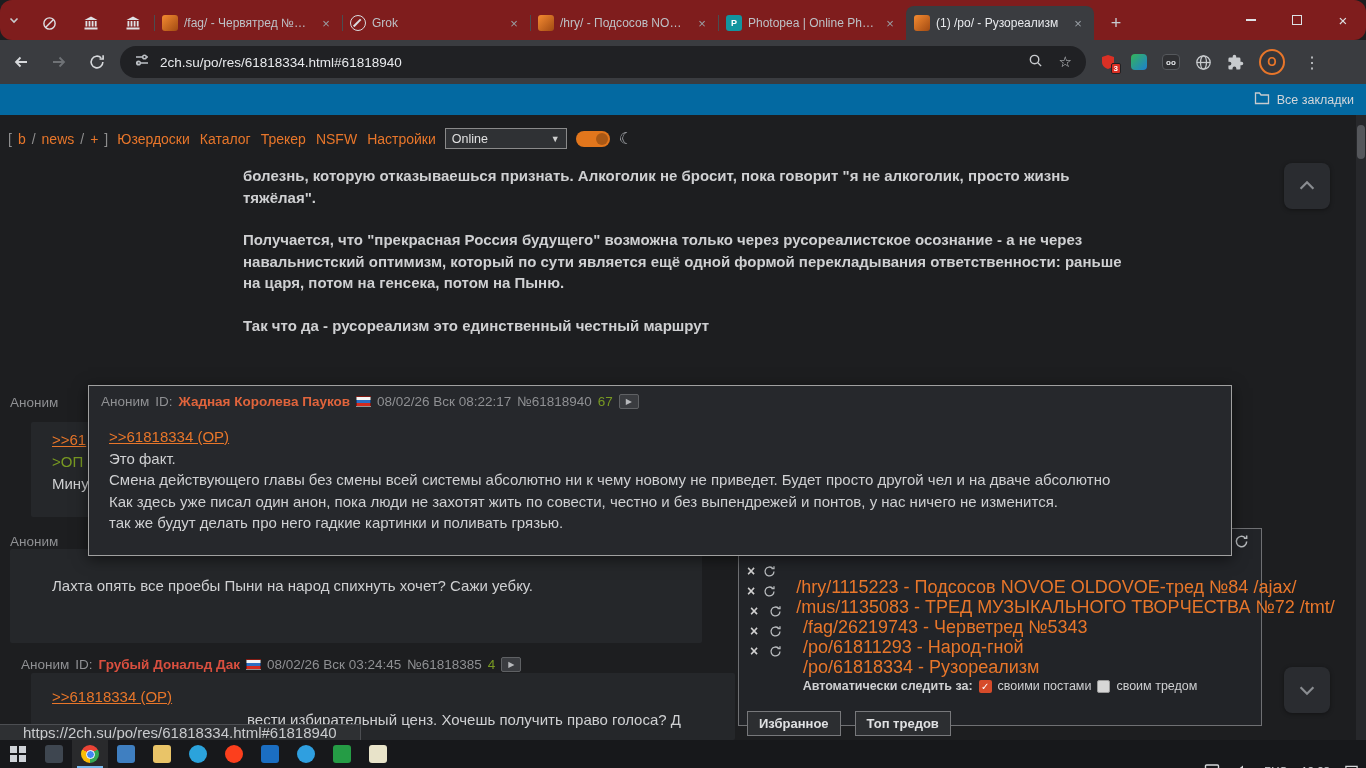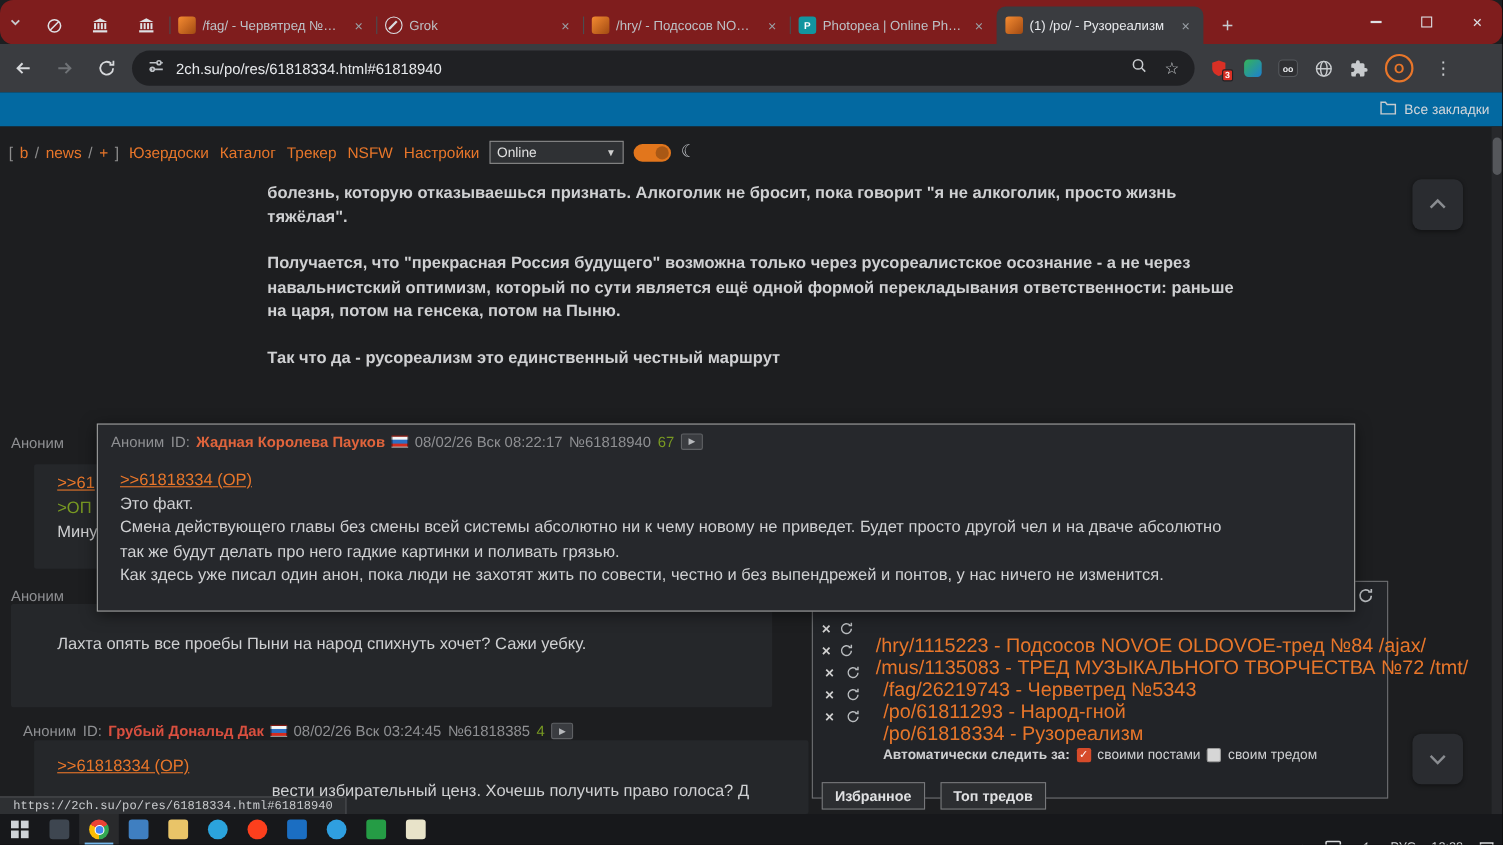--- a/index.html
+++ b/index.html
@@ -102,21 +102,21 @@
 .panel-tabs{position:absolute;left:8px;top:182px;display:flex;gap:14px;}
 .panel-tab{border:1px solid #77787b;background:#2c2e31;color:#dfe0e2;font-weight:bold;font-size:13px;padding:4px 11px;}
 
 
 .scroll-btn{position:absolute;width:46px;height:46px;background:#2a2c30;border-radius:8px;display:flex;align-items:center;justify-content:center;z-index:8;box-shadow:0 1px 4px rgba(0,0,0,.4);}
 .scroll-up{left:1284px;top:48px;}
 .scroll-down{left:1284px;top:552px;}
 .scrollbar{position:absolute;right:0;top:0;width:10px;height:625px;background:#27282b;z-index:9;}
 .scroll-thumb{position:absolute;left:1px;top:10px;width:8px;height:34px;background:#55575b;border-radius:4px;}
 
-.status-tip{position:absolute;left:0;top:609px;height:16px;background:#2e3033;border:1px solid #4c4e52;border-left:none;border-bottom:none;display:flex;align-items:center;padding:0 12px;font-size:11px;color:#c9cbce;z-index:40;white-space:nowrap;font-family:Liberation Mono, monospace;}
+.status-tip{position:absolute;left:0;top:609px;height:16px;background:#2e3033;border:1px solid #4c4e52;border-left:none;border-bottom:none;display:flex;align-items:center;padding:0 23px;font-size:15px;color:#c9cbce;z-index:40;white-space:nowrap;}
 
 
 .taskbar{position:absolute;left:0;top:740px;width:1366px;height:28px;background:#17181b;display:flex;align-items:center;z-index:50;}
 .tb-icon{width:36px;height:28px;display:flex;align-items:center;justify-content:center;position:relative;flex:none;}
 .tb-icon.active{background:rgba(255,255,255,.08);}
 .tb-icon.active::after{content:"";position:absolute;left:5px;bottom:0;width:26px;height:2px;background:#76b9ed;}
 .start-grid{display:grid;grid-template-columns:7px 7px;grid-template-rows:7px 7px;gap:1.5px;}
 .start-grid i{background:#cfd3d8;display:block;}
 .tb-apps{display:flex;}
 .app-glyph{width:18px;height:18px;border-radius:3px;display:block;position:relative;}
@@ -452,22 +452,22 @@
         <span class="hdr-gray">08/02/26 Вск 08:22:17</span>
         <span class="post-num">№61818940</span>
         <span class="post-count">67</span>
         <span class="play-btn">▶</span>
       </div>
       <div class="popup-body">
         <div><a class="qlink">&gt;&gt;61818334 (OP)</a></div>
         <div>
             <div>Это факт.</div>
             <div>Смена действующего главы без смены всей системы абсолютно ни к чему новому не приведет. Будет просто другой чел и на дваче абсолютно</div>
+            <div>Как здесь уже писал один анон, пока люди не захотят жить по совести, честно и без выпендрежей и понтов, у нас ничего не изменится.</div>
             <div>так же будут делать про него гадкие картинки и поливать грязью.</div>
-            <div>Как здесь уже писал один анон, пока люди не захотят жить по совести, честно и без выпендрежей и понтов, у нас ничего не изменится.</div>
           </div>
       </div>
     </div>
 
     <div class="scroll-btn scroll-up">
       <svg width="22" height="22" viewBox="0 0 24 24" fill="none" stroke="#8a8d91" stroke-width="2.4">
           <path d="M5 15l7-7 7 7"></path>
         </svg>
     </div>
     <div class="scroll-btn scroll-down">

